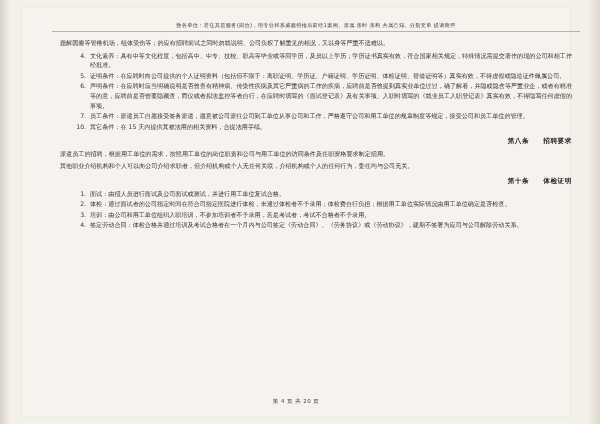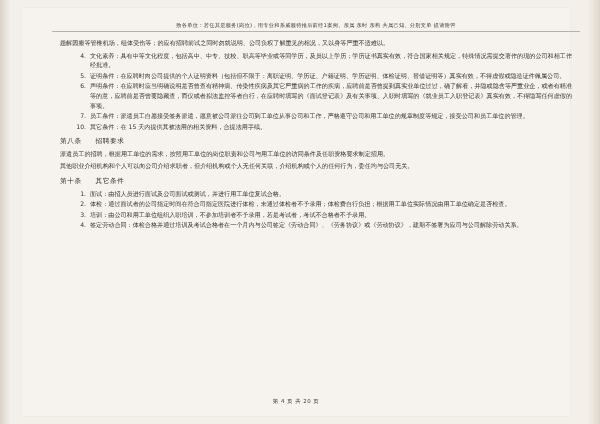--- a/index.html
+++ b/index.html
@@ -99,24 +99,25 @@
   }
   .num-body {
     flex: 1 1 auto;
     font-size: 6.1px;
     line-height: 9.6px;
     text-align: justify;
     color: #33312f;
   }
   .heading {
     font-size: 6.6px;
-    font-weight: normal;
+    font-weight: bold;
     color: #1f1e1d;
     margin: 6px 0 3px 0;
     letter-spacing: 0.6px;
+    text-align: right;
   }
   .heading .h-title {
     margin-left: 14px;
   }
   .section-body {
     font-size: 6.1px;
     line-height: 9.6px;
     text-align: justify;
     margin: 0 0 2px 0;
     color: #33312f;
@@ -171,21 +172,21 @@
       </div>
 
       <div class="heading">
         <span>第八条</span><span class="h-title">招聘要求</span>
       </div>
       <p class="section-body">派遣员工的招聘，根据用工单位的需求，按照用工单位的岗位职责和公司与用工单位的访同条件及任职资格要求制定招用。</p>
 
       <p class="section-body">其他职业介绍机构和个人可以向公司介绍求职者，但介绍机构或个人无任何关联，介绍机构或个人的任何行为，委任均与公司无关。</p>
 
       <div class="heading">
-        <span>第十条</span><span class="h-title">其它条件</span>
+        <span>第十条</span><span class="h-title">体检证明</span>
       </div>
 
       <div class="num-item">
         <div class="num">1.</div>
         <div class="num-body">面试：由招人员进行面试及公司面试或测试，并进行用工单位复试合格。</div>
       </div>
 
       <div class="num-item">
         <div class="num">2.</div>
         <div class="num-body">体检：通过面试者的公司指定时间在符合司指定医院进行体检，未通过体检者不予录用；体检费自行负担；根据用工单位实际情况由用工单位确定是否检查。</div>

